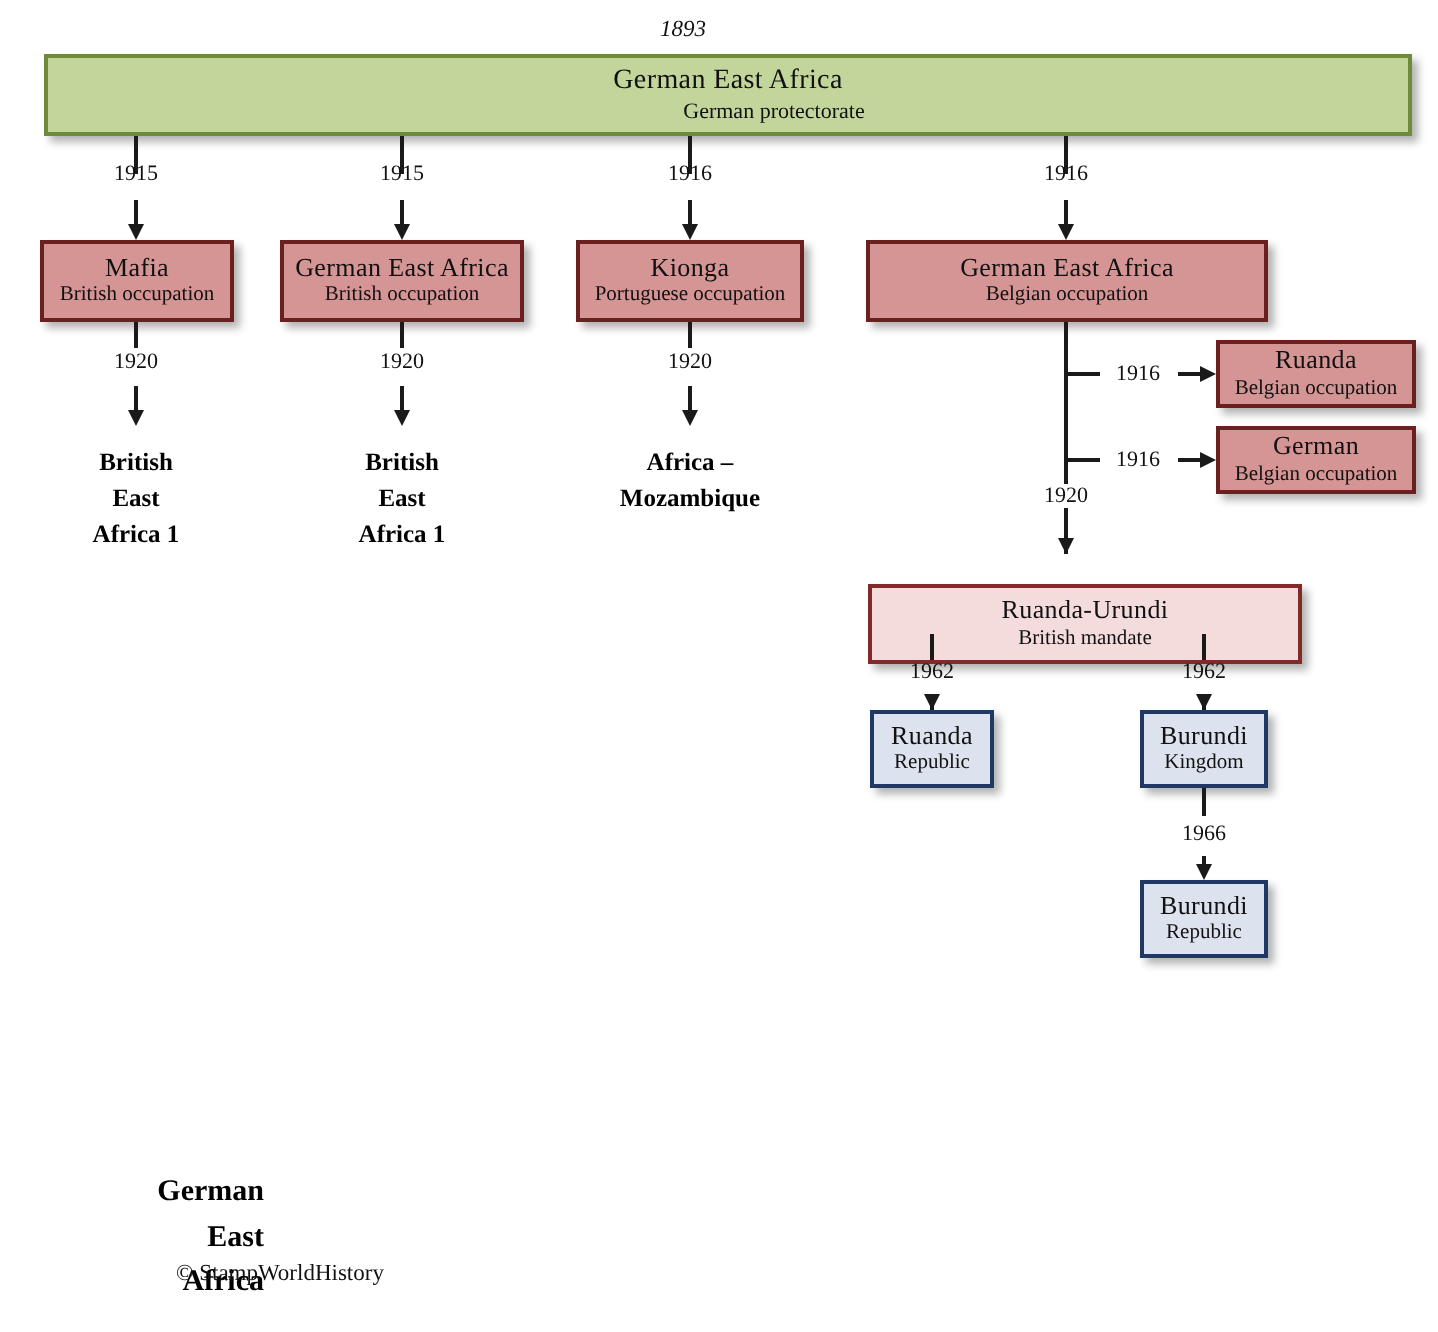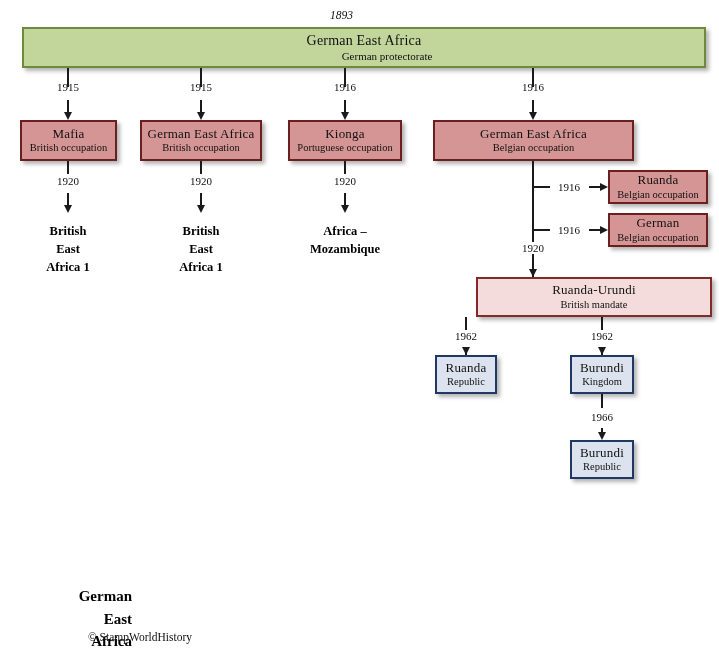--- a/index.html
+++ b/index.html
@@ -228,21 +228,21 @@
   <div class="arrow-right" style="left:600px; top:225.5px;"></div>
 
   <div class="box pink" style="left:608px; top:213px; width:100px; height:34px;">
     <div class="title">German</div>
     <div class="sub">Belgian occupation</div>
   </div>
 
   <div class="yearlabel" style="left:503px; top:242px; width:60px; background:#ffffff;">1920</div>
   <div class="arrow-down" style="left:528.5px; top:269px;"></div>
 
-  <div class="box pinklight" style="left:434px; top:277px; width:236px; height:40px;margin-left:42px;">
+  <div class="box pinklight" style="left:434px; top:292px; width:217px; height:40px;">
     <div class="title">Ruanda-Urundi</div>
     <div class="sub">British mandate</div>
   </div>
 
   <div class="vline" style="left:465px; top:317px; height:13px;"></div>
   <div class="yearlabel" style="left:436px; top:330px; width:60px;">1962</div>
   <div class="vline" style="left:465px; top:348px; height:7px;"></div>
   <div class="arrow-down" style="left:461.5px; top:347px;"></div>
 
   <div class="vline" style="left:601px; top:317px; height:13px;"></div>

